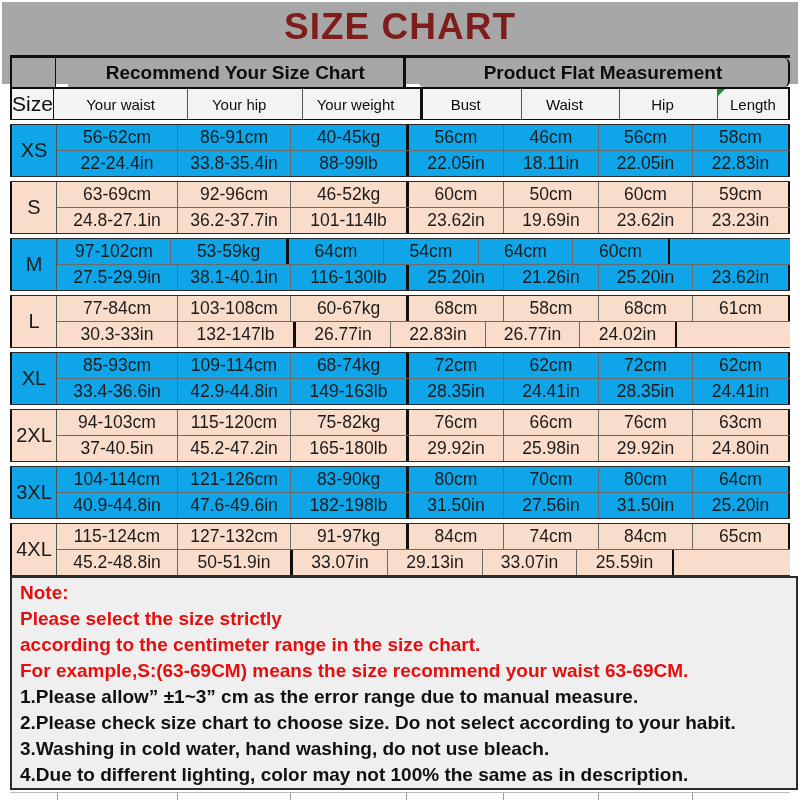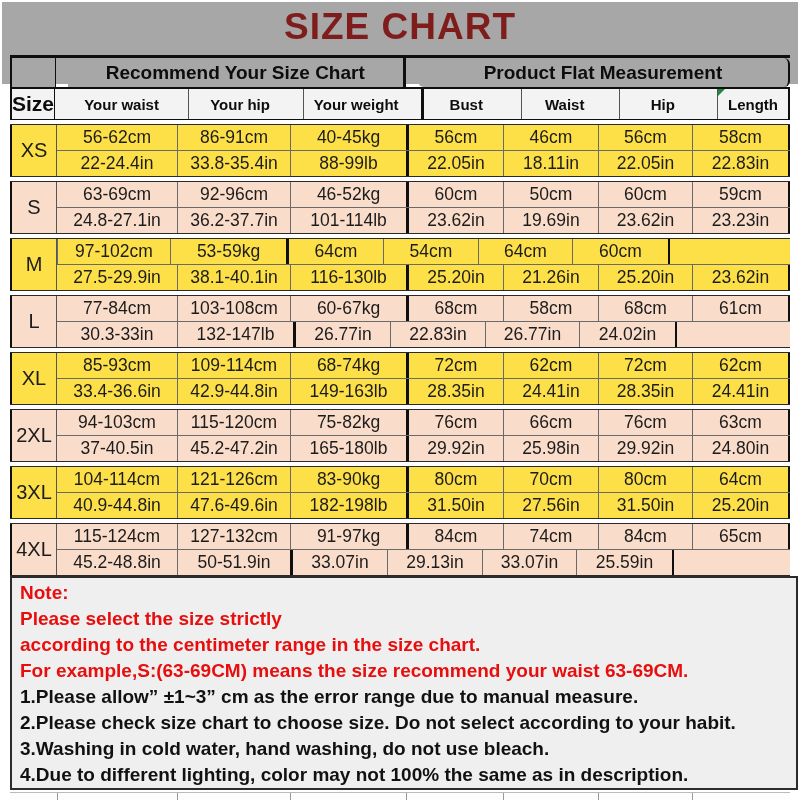--- a/index.html
+++ b/index.html
@@ -16,36 +16,36 @@
   .group-header-row{height:29px;border-top:3px solid #0f0f0f;border-bottom:2px solid #0f0f0f;box-sizing:content-box;}
   .gh-cell{box-sizing:border-box;display:flex;align-items:center;justify-content:center;
            font-weight:bold;font-size:19px;color:#0d0d0d;background:#a7a7a7;}
   .gh-size{width:47px;border-left:2px solid #0f0f0f;border-right:1px solid #0f0f0f;}
   .gh-recommend{width:349px;border-right:3px solid #0f0f0f;}
   .gh-product{width:384px;border-right:2px solid #0f0f0f;border-radius:6px;}
 
   
   .col-header-row{height:30px;background:#f3f3f3;border-bottom:1px solid #0f0f0f;}
   .col-h{box-sizing:border-box;display:flex;align-items:center;justify-content:center;
-         font-weight:bold;font-size:15px;color:#0d0d0d;border-left:1px solid #555;position:relative;}
+         font-weight:normal;font-size:15px;color:#0d0d0d;border-left:1px solid #555;position:relative;}
   .ch0{width:47px;border-left:2px solid #0f0f0f;border-right:1px solid #0f0f0f;font-size:21px;}
   .ch1{width:120px;border-left:none;}
   .ch2{width:113px;}
   .ch3{width:116px;}
   .ch4{width:97px;border-left:3px solid #0f0f0f;}
   .ch5{width:95px;}
   .ch6{width:94px;}
   .ch7{width:80px;border-right:2px solid #0f0f0f;}
   .green-tri{position:absolute;top:0;left:0;width:0;height:0;
              border-top:7px solid #1b8a3c;border-right:7px solid transparent;}
 
   
   .size-group{display:flex;height:53px;margin-top:4px;box-sizing:border-box;
               border-top:1px solid #2a2a2a;border-bottom:1px solid #2a2a2a;}
-  .size-group.plain{background:#fde047;}
+  .size-group.plain{background:#0ea5e9;}
   .size-group.peach{background:#f9dcca;}
   .size-label{width:47px;box-sizing:border-box;border-left:2px solid #0f0f0f;border-right:1px solid #555;
               display:flex;align-items:center;justify-content:center;font-size:20px;color:#1c1c1c;}
   .group-values{width:733px;display:flex;flex-direction:column;}
   .value-row{display:flex;flex:1;}
   .value-row.in-row{border-top:1px solid #6a6a6a;}
   .vcell{box-sizing:border-box;display:flex;align-items:center;justify-content:center;
          font-size:17.5px;color:#1c1c1c;border-left:1px solid #6a6a6a;}
   .v0{width:120px;border-left:none;}
   .v1{width:113px;}

